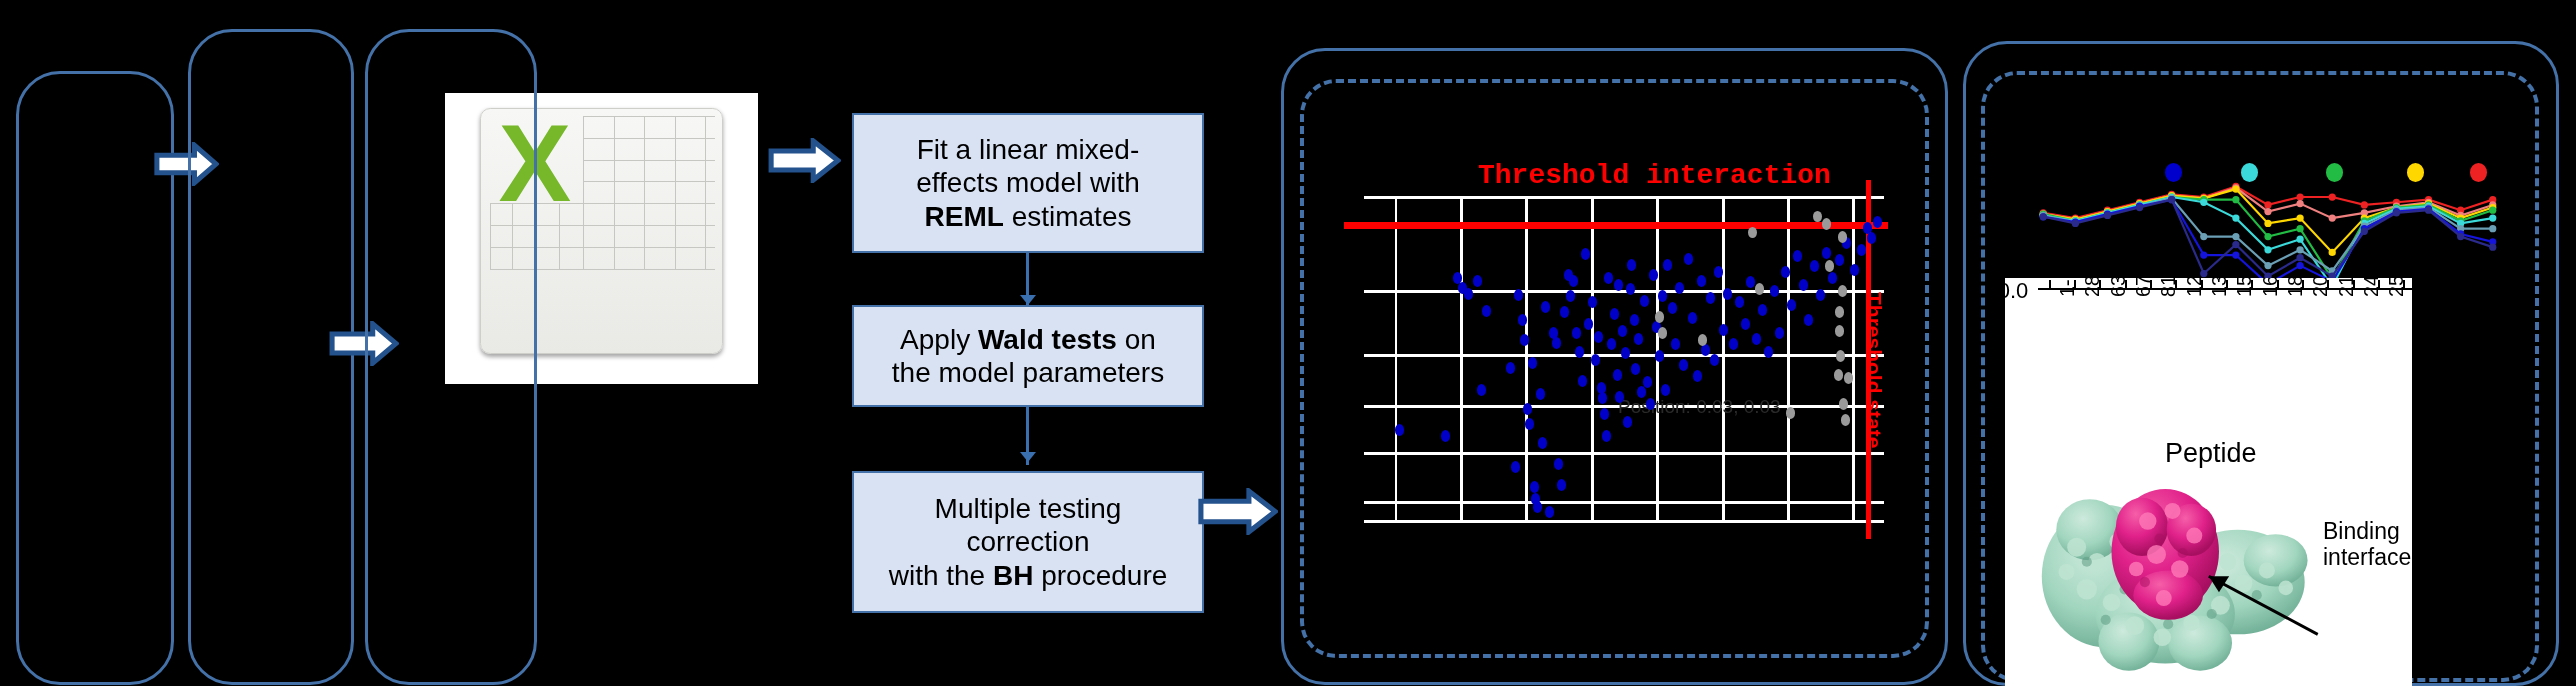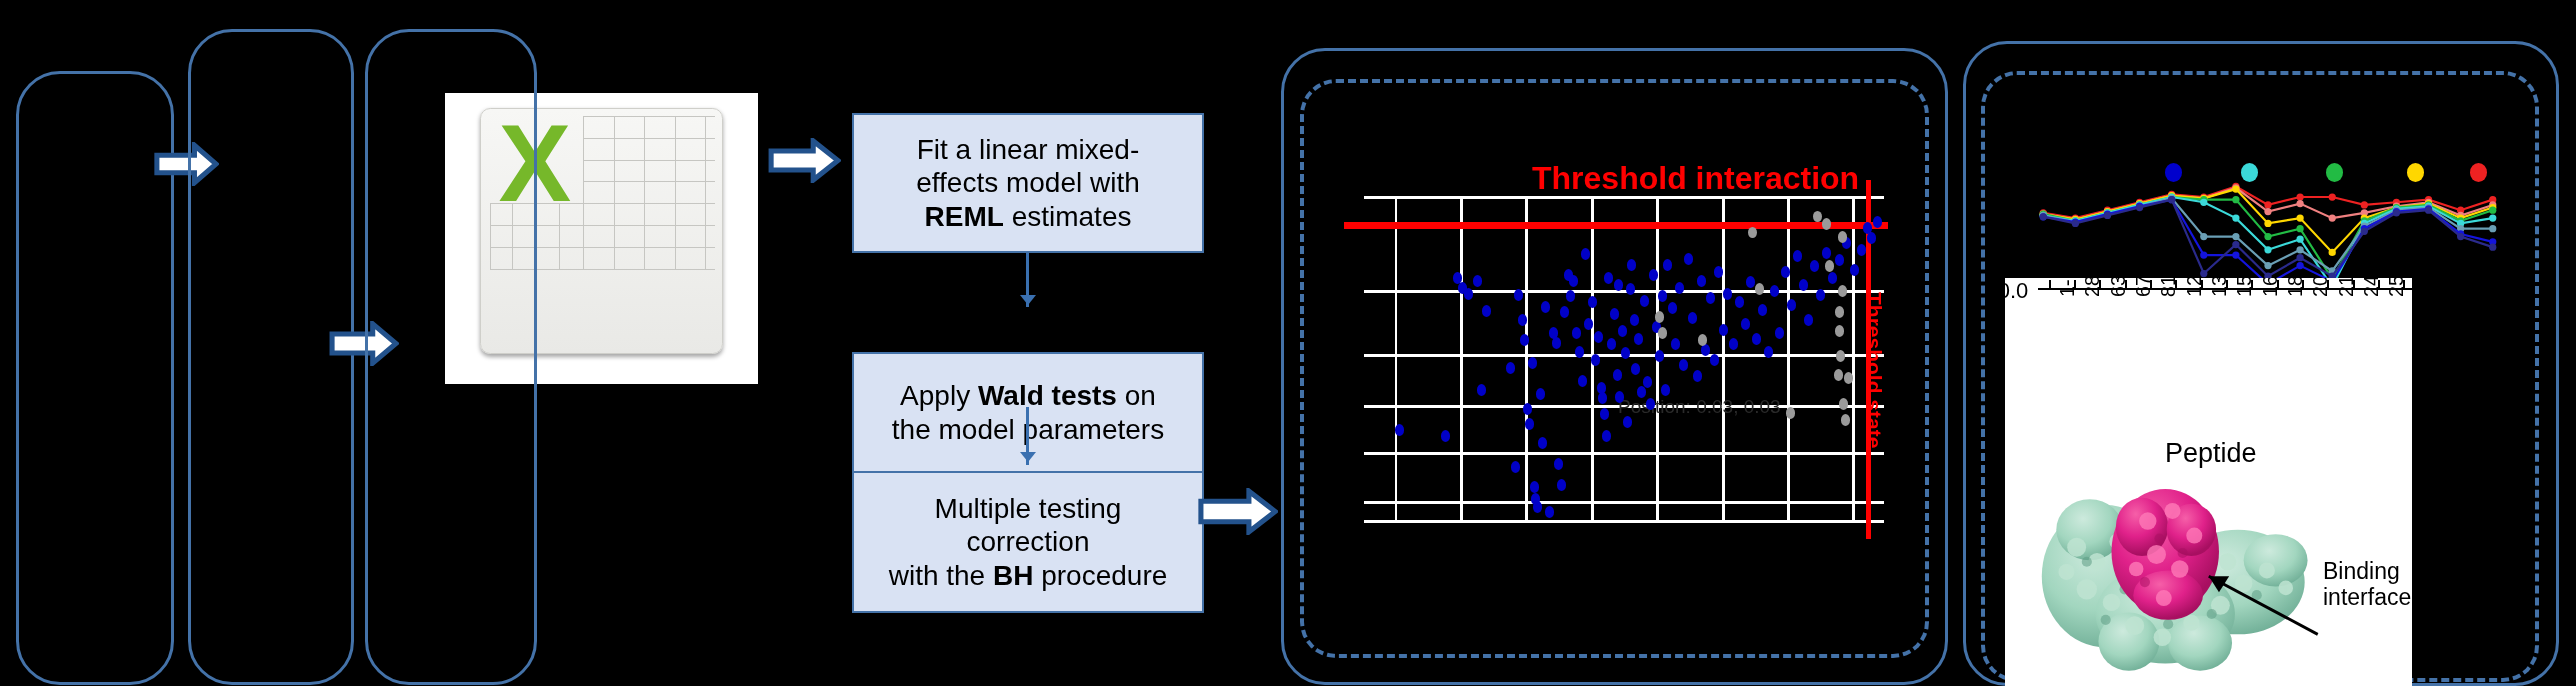--- a/index.html
+++ b/index.html
@@ -148,21 +148,20 @@
     transform: rotate(-90deg);
     font-family: "Liberation Sans", sans-serif;
   }
   #ytick-zero { position: absolute; color: #000; white-space: nowrap; }
   #xaxis-title { position: absolute; color: #000; white-space: nowrap; }
   #binding-label {
     position: absolute;
     color: #000;
     line-height: 1.15;
     white-space: pre-line;
-    margin-top: 40px;
   }
 </style>
 </head>
 <body>
 
 <div id="stage">
 
   <div class="panel" style="left:16px; top:71px; width:158px; height:614px;"></div>
 
   <svg class="block-arrow" style="left:154px; top:142px; width:65px; height:44px;" viewBox="0 0 90 60">
@@ -212,42 +211,42 @@
   <div class="panel" style="left:365px; top:29px; width:172px; height:656px;"></div>
 
   <div class="proc-box" style="left:852px; top:113px; width:352px; height:140px; font-size:28px;">
     <span class="txt">
       Fit a linear mixed-<br>effects model with<br><b>REML</b> estimates
     </span>
   </div>
   <div class="connector" style="left:1026px; top:253px; height:54px;"></div>
   <div class="conn-arrowhead" style="left:1020px; top:295px;"></div>
 
-  <div class="proc-box" style="left:852px; top:305px; width:352px; height:121px; font-size:28px;margin-top:47px;">
+  <div class="proc-box" style="left:852px; top:305px; width:352px; height:102px; font-size:28px;">
     <span class="txt">
       Apply <b>Wald tests</b> on<br>the model parameters
     </span>
   </div>
   <div class="connector" style="left:1026px; top:407px; height:58px;"></div>
   <div class="conn-arrowhead" style="left:1020px; top:452px;"></div>
 
   <div class="proc-box" style="left:852px; top:471px; width:352px; height:142px; font-size:28px;">
     <span class="txt">
       Multiple testing<br>correction<br>with the <b>BH</b> procedure
     </span>
   </div>
 
   <svg class="block-arrow" style="left:1198px; top:488px; width:80px; height:47px;" viewBox="0 0 110 64">
     <polygon points="4,18 70,18 70,4 106,32 70,60 70,46 4,46" fill="#ffffff" stroke="#23528c" stroke-width="7" stroke-linejoin="miter"></polygon>
   </svg>
 
   <div class="panel" style="left:1281px; top:48px; width:667px; height:637px;"></div>
   <div class="panel-dashed-inner" style="left:1300px; top:79px; width:629px; height:579px;"></div>
 
-  <div id="scatter-title" style="left:1532px; top:160px; font-size:32px;">Threshold interaction</div>
+  <div id="scatter-title" style="left:1478px; top:160px; font-size:28px;font-family:Liberation Mono, monospace;">Threshold interaction</div>
 
   <div id="scatter-plot" style="left:1364px; top:196px; width:520px; height:327px;">
 
     <div class="grid-line" style="left:0; top:0;    width:520px; height:2.9px;"></div>
     <div class="grid-line" style="left:0; top:30.5px; width:520px; height:2.9px;"></div>
     <div class="grid-line" style="left:0; top:94px;width:520px; height:2.9px;"></div>
     <div class="grid-line" style="left:0; top:158px;width:520px; height:2.9px;"></div>
     <div class="grid-line" style="left:0; top:209px;width:520px; height:2.9px;"></div>
     <div class="grid-line" style="left:0; top:256px;width:520px; height:2.9px;"></div>
     <div class="grid-line" style="left:0; top:305px;width:520px; height:2.9px;"></div>

